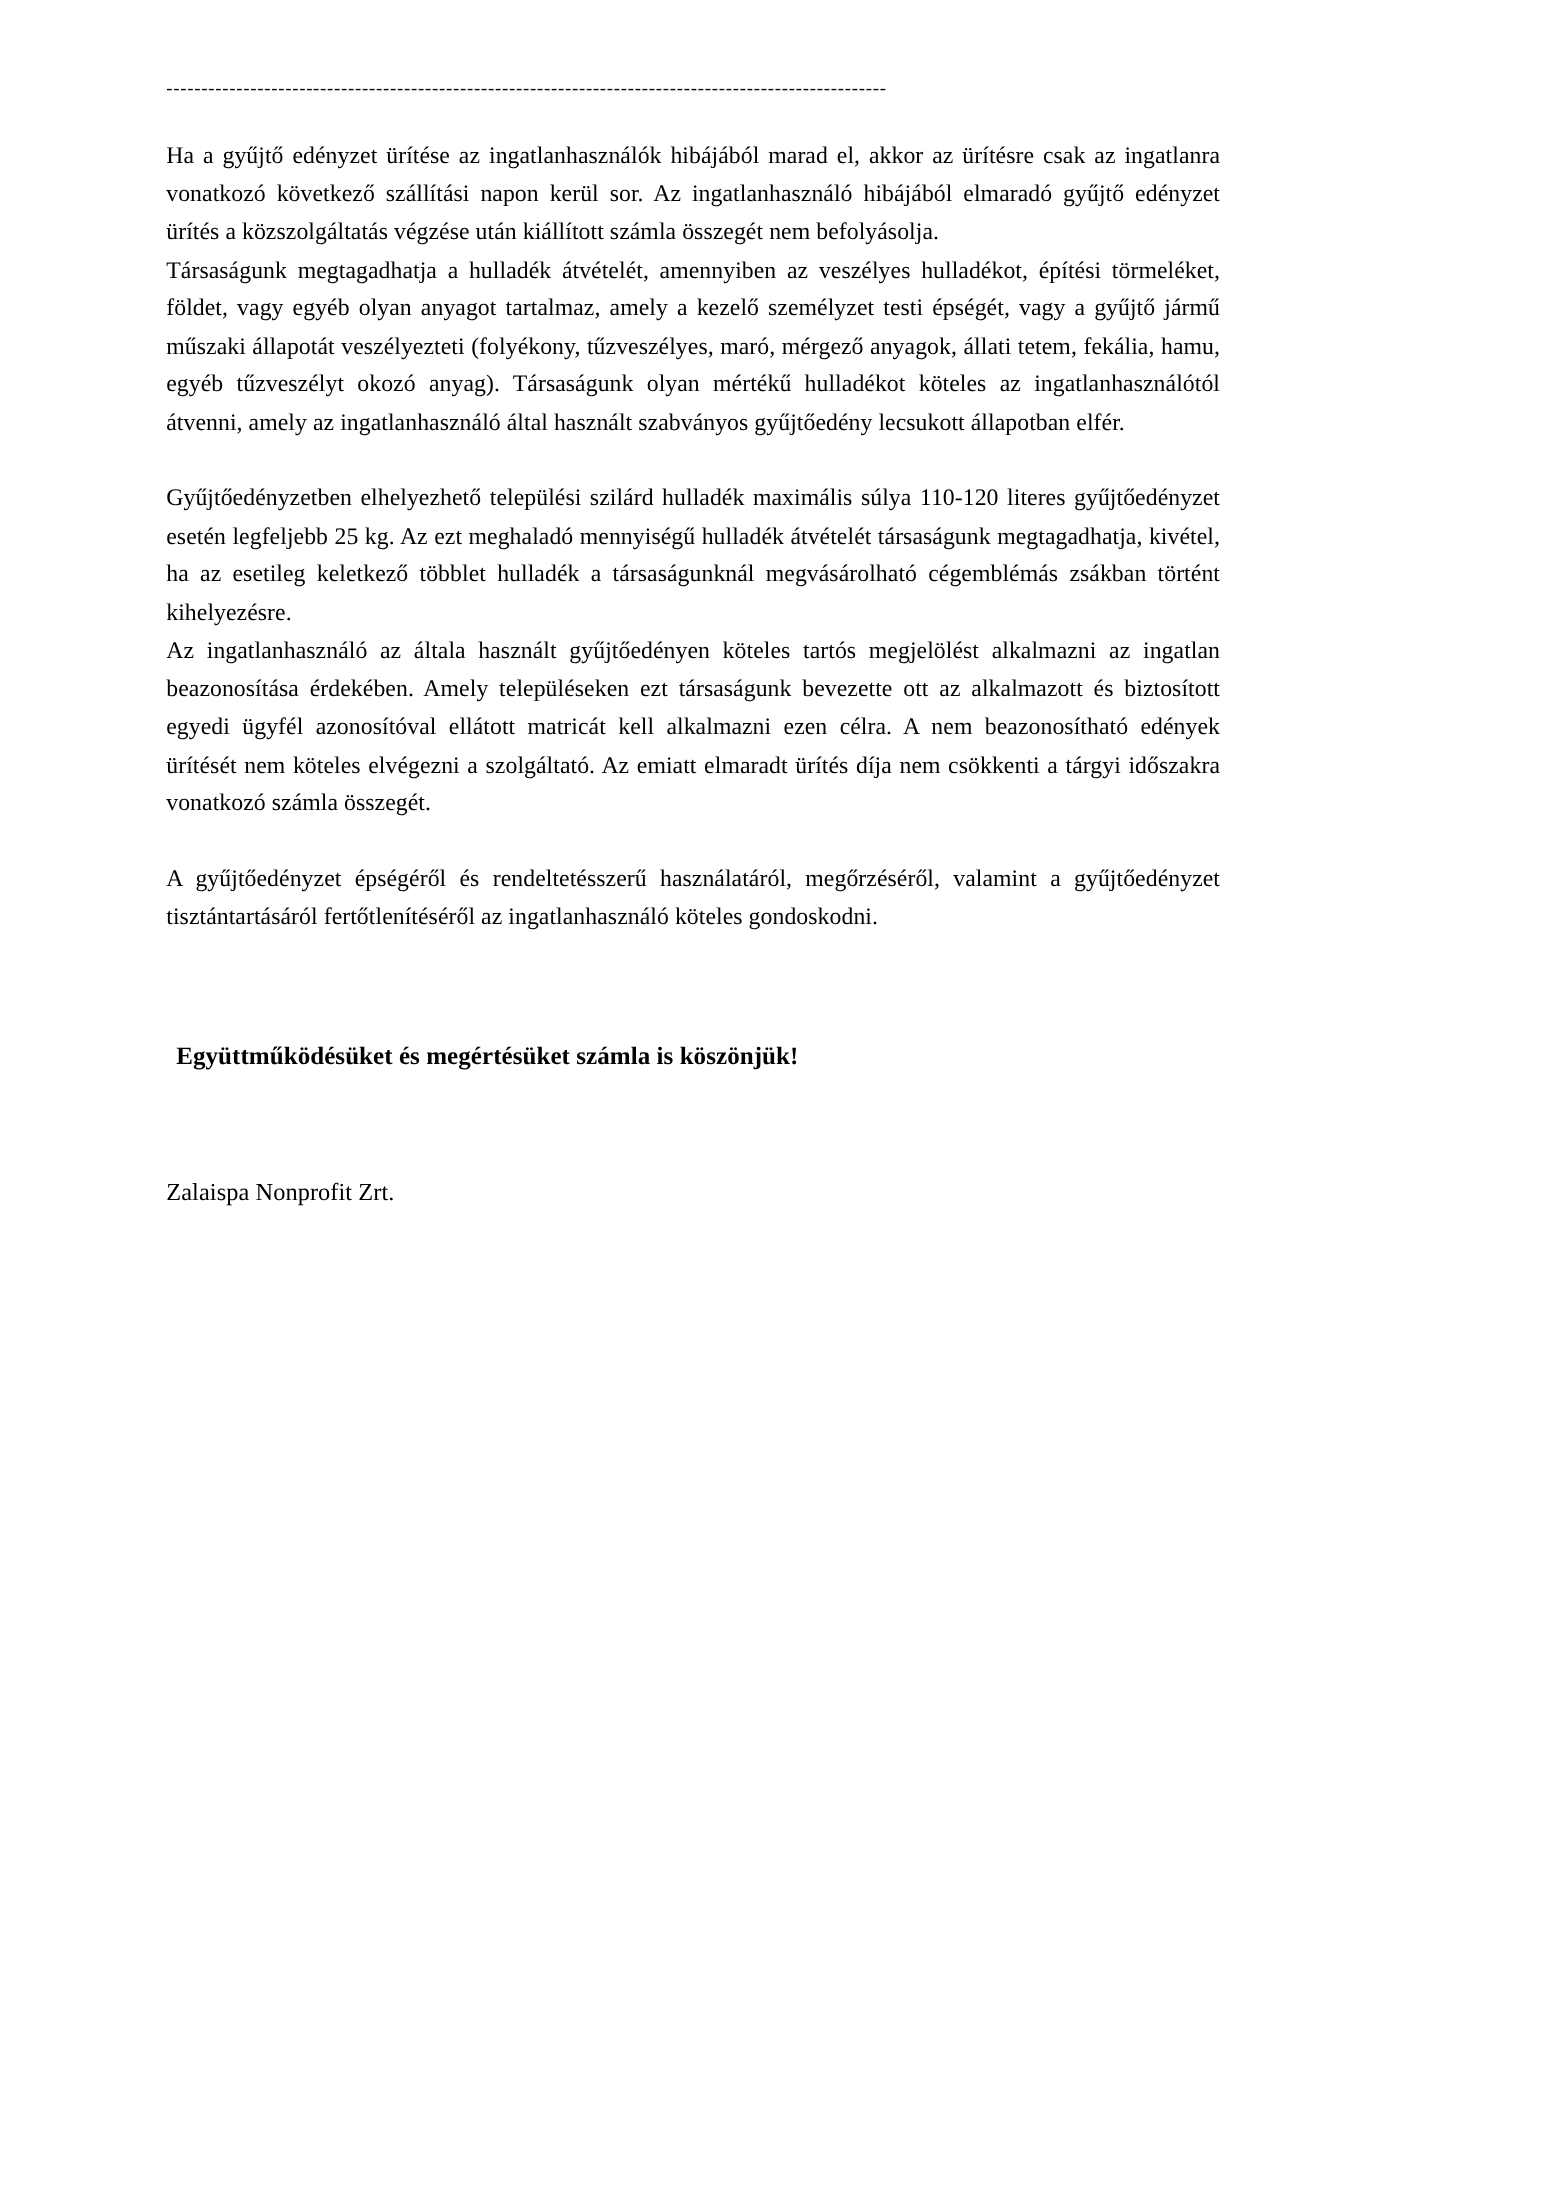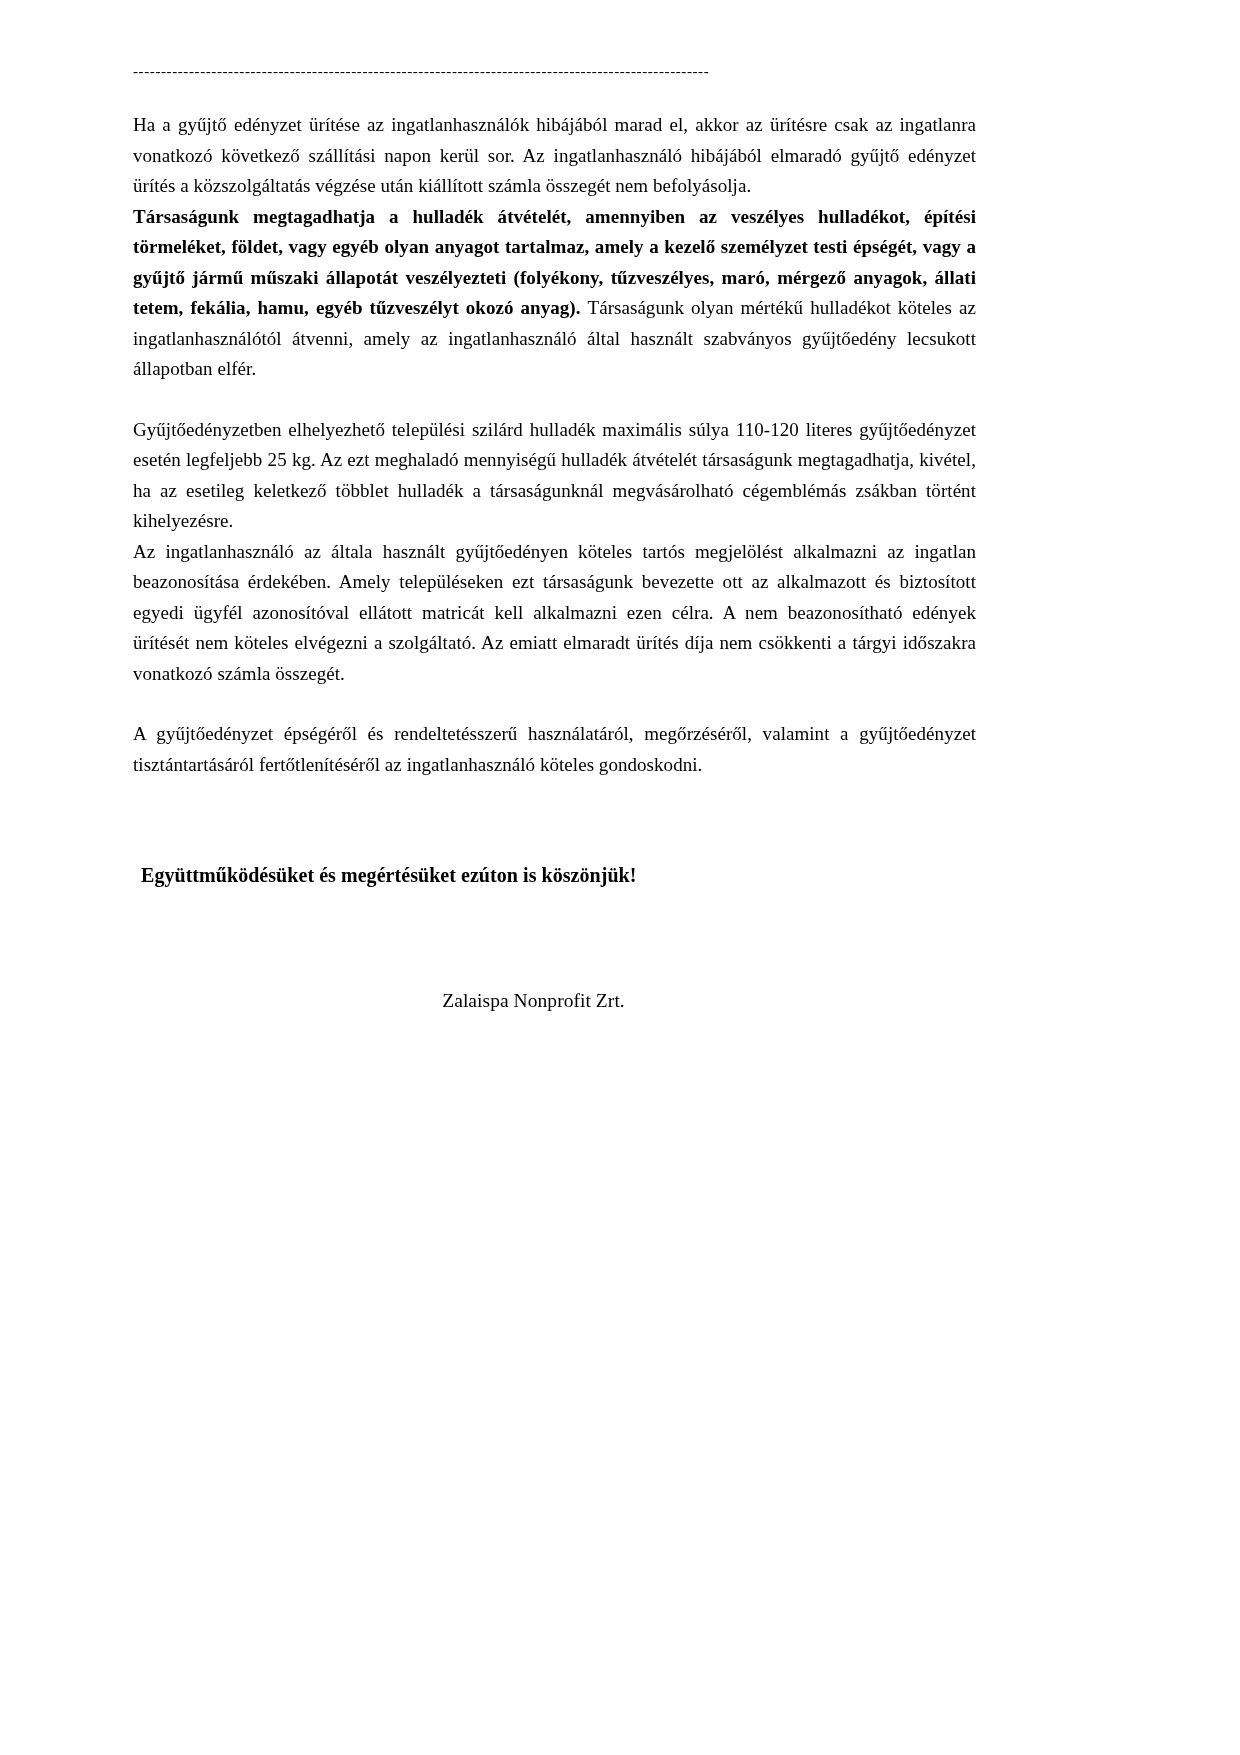--- a/index.html
+++ b/index.html
@@ -35,36 +35,36 @@
   }
   p {
     margin: 0;
     font-size: 19px;
     line-height: 30.5px;
     text-align: justify;
     text-justify: inter-word;
     letter-spacing: 0.05px;
   }
   .bold {
-    font-weight: bold;
+    font-weight: normal;
   }
   .spacer-sm { height: 22px; }
   .spacer-md { height: 30px; }
   .spacer-lg { height: 58px; }
   .thanks {
     margin: 0;
     padding-left: 8px;
     font-size: 20px;
     font-weight: bold;
     line-height: 30px;
     text-align: left;
   }
   .signature {
-    margin: 16px;
-    text-align: center;
+    margin: 0;
+    text-align: left;
     padding-right: 42px;
     font-size: 19.5px;
     line-height: 30px;
   }
 </style>
 </head>
 <body>
 
 <div class="page">
   <div class="content">
@@ -91,21 +91,21 @@
 
     <div class="spacer-md"></div>
 
     <p>
       <span>A gyűjtőedényzet épségéről és rendeltetésszerű használatáról, megőrzéséről, valamint a gyűjtőedényzet tisztántartásáról fertőtlenítéséről az ingatlanhasználó köteles gondoskodni.</span>
     </p>
 
     <div class="spacer-lg"></div>
     <div class="spacer-sm"></div>
 
-    <p class="thanks">Együttműködésüket és megértésüket ezúton is köszönjük!</p>
+    <p class="thanks">Együttműködésüket és megértésüket számla is köszönjük!</p>
 
     <div class="spacer-lg"></div>
     <div class="spacer-sm"></div>
 
     <p class="signature">Zalaispa Nonprofit Zrt.</p>
 
   </div>
 </div>
 
 </body></html>

